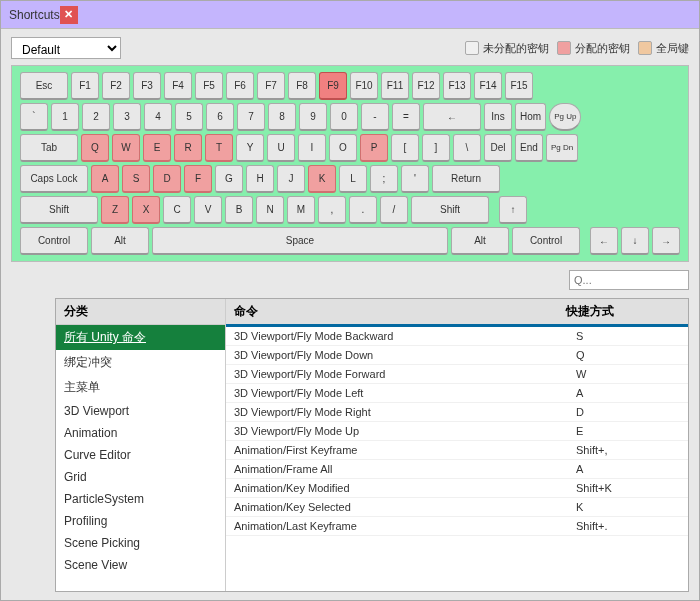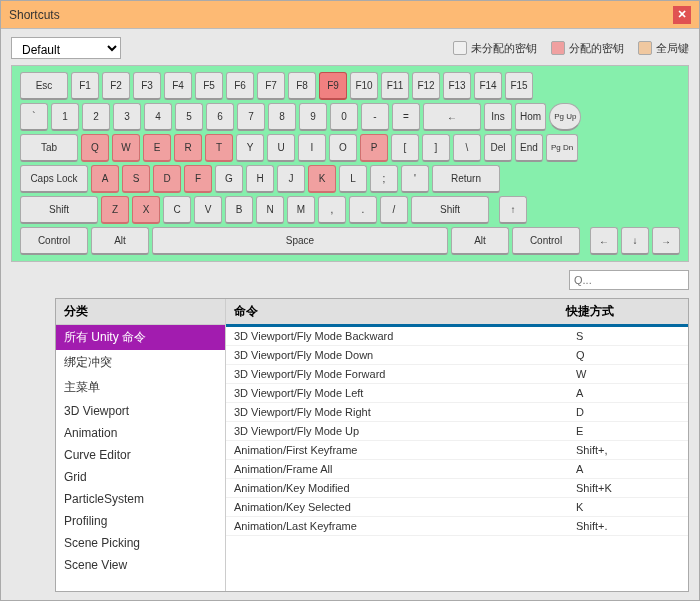--- a/index.html
+++ b/index.html
@@ -17,25 +17,24 @@
     .window {
       width: 700px;
       height: 601px;
       background: #e8e8e8;
       border: 1px solid #aaa;
       display: flex;
       flex-direction: column;
       position: relative;
     }
     .title-bar {
-      background: #fdba74;
+      background: #c4b5fd;
       height: 28px;
       display: flex;
       align-items: center;
-      justify-content: space-between;
       padding: 0 8px;
       border-bottom: 1px solid #bbb;
       flex-shrink: 0;
     }
     .title-bar-text {
       font-size: 12px;
       color: #333;
     }
     .close-btn {
       width: 18px;
@@ -69,21 +68,21 @@
       border: 1px solid #aaa;
       padding: 4px 6px;
       font-size: 12px;
       width: 110px;
       height: 22px;
     }
     .legend {
       margin-left: auto;
       display: flex;
       align-items: center;
-      gap: 14px;
+      gap: 8px;
       justify-content: space-between;
     }
     .legend-item {
       display: flex;
       align-items: center;
       gap: 4px;
       font-size: 11px;
       color: #333;
     }
     .legend-dot {
@@ -180,22 +179,23 @@
       flex: 1;
     }
     .panel-item {
       padding: 4px 8px;
       font-size: 12px;
       cursor: pointer;
       color: #333;
       white-space: nowrap;
     }
     .panel-item.selected {
-      background: #a21caf;
+      background: #15803d;
       color: white;
+      text-decoration: underline;
     }
     .commands-panel {
       flex: 1;
       display: flex;
       flex-direction: column;
       overflow: hidden;
     }
     .commands-header {
       display: flex;
       background: #e0e0e0;

